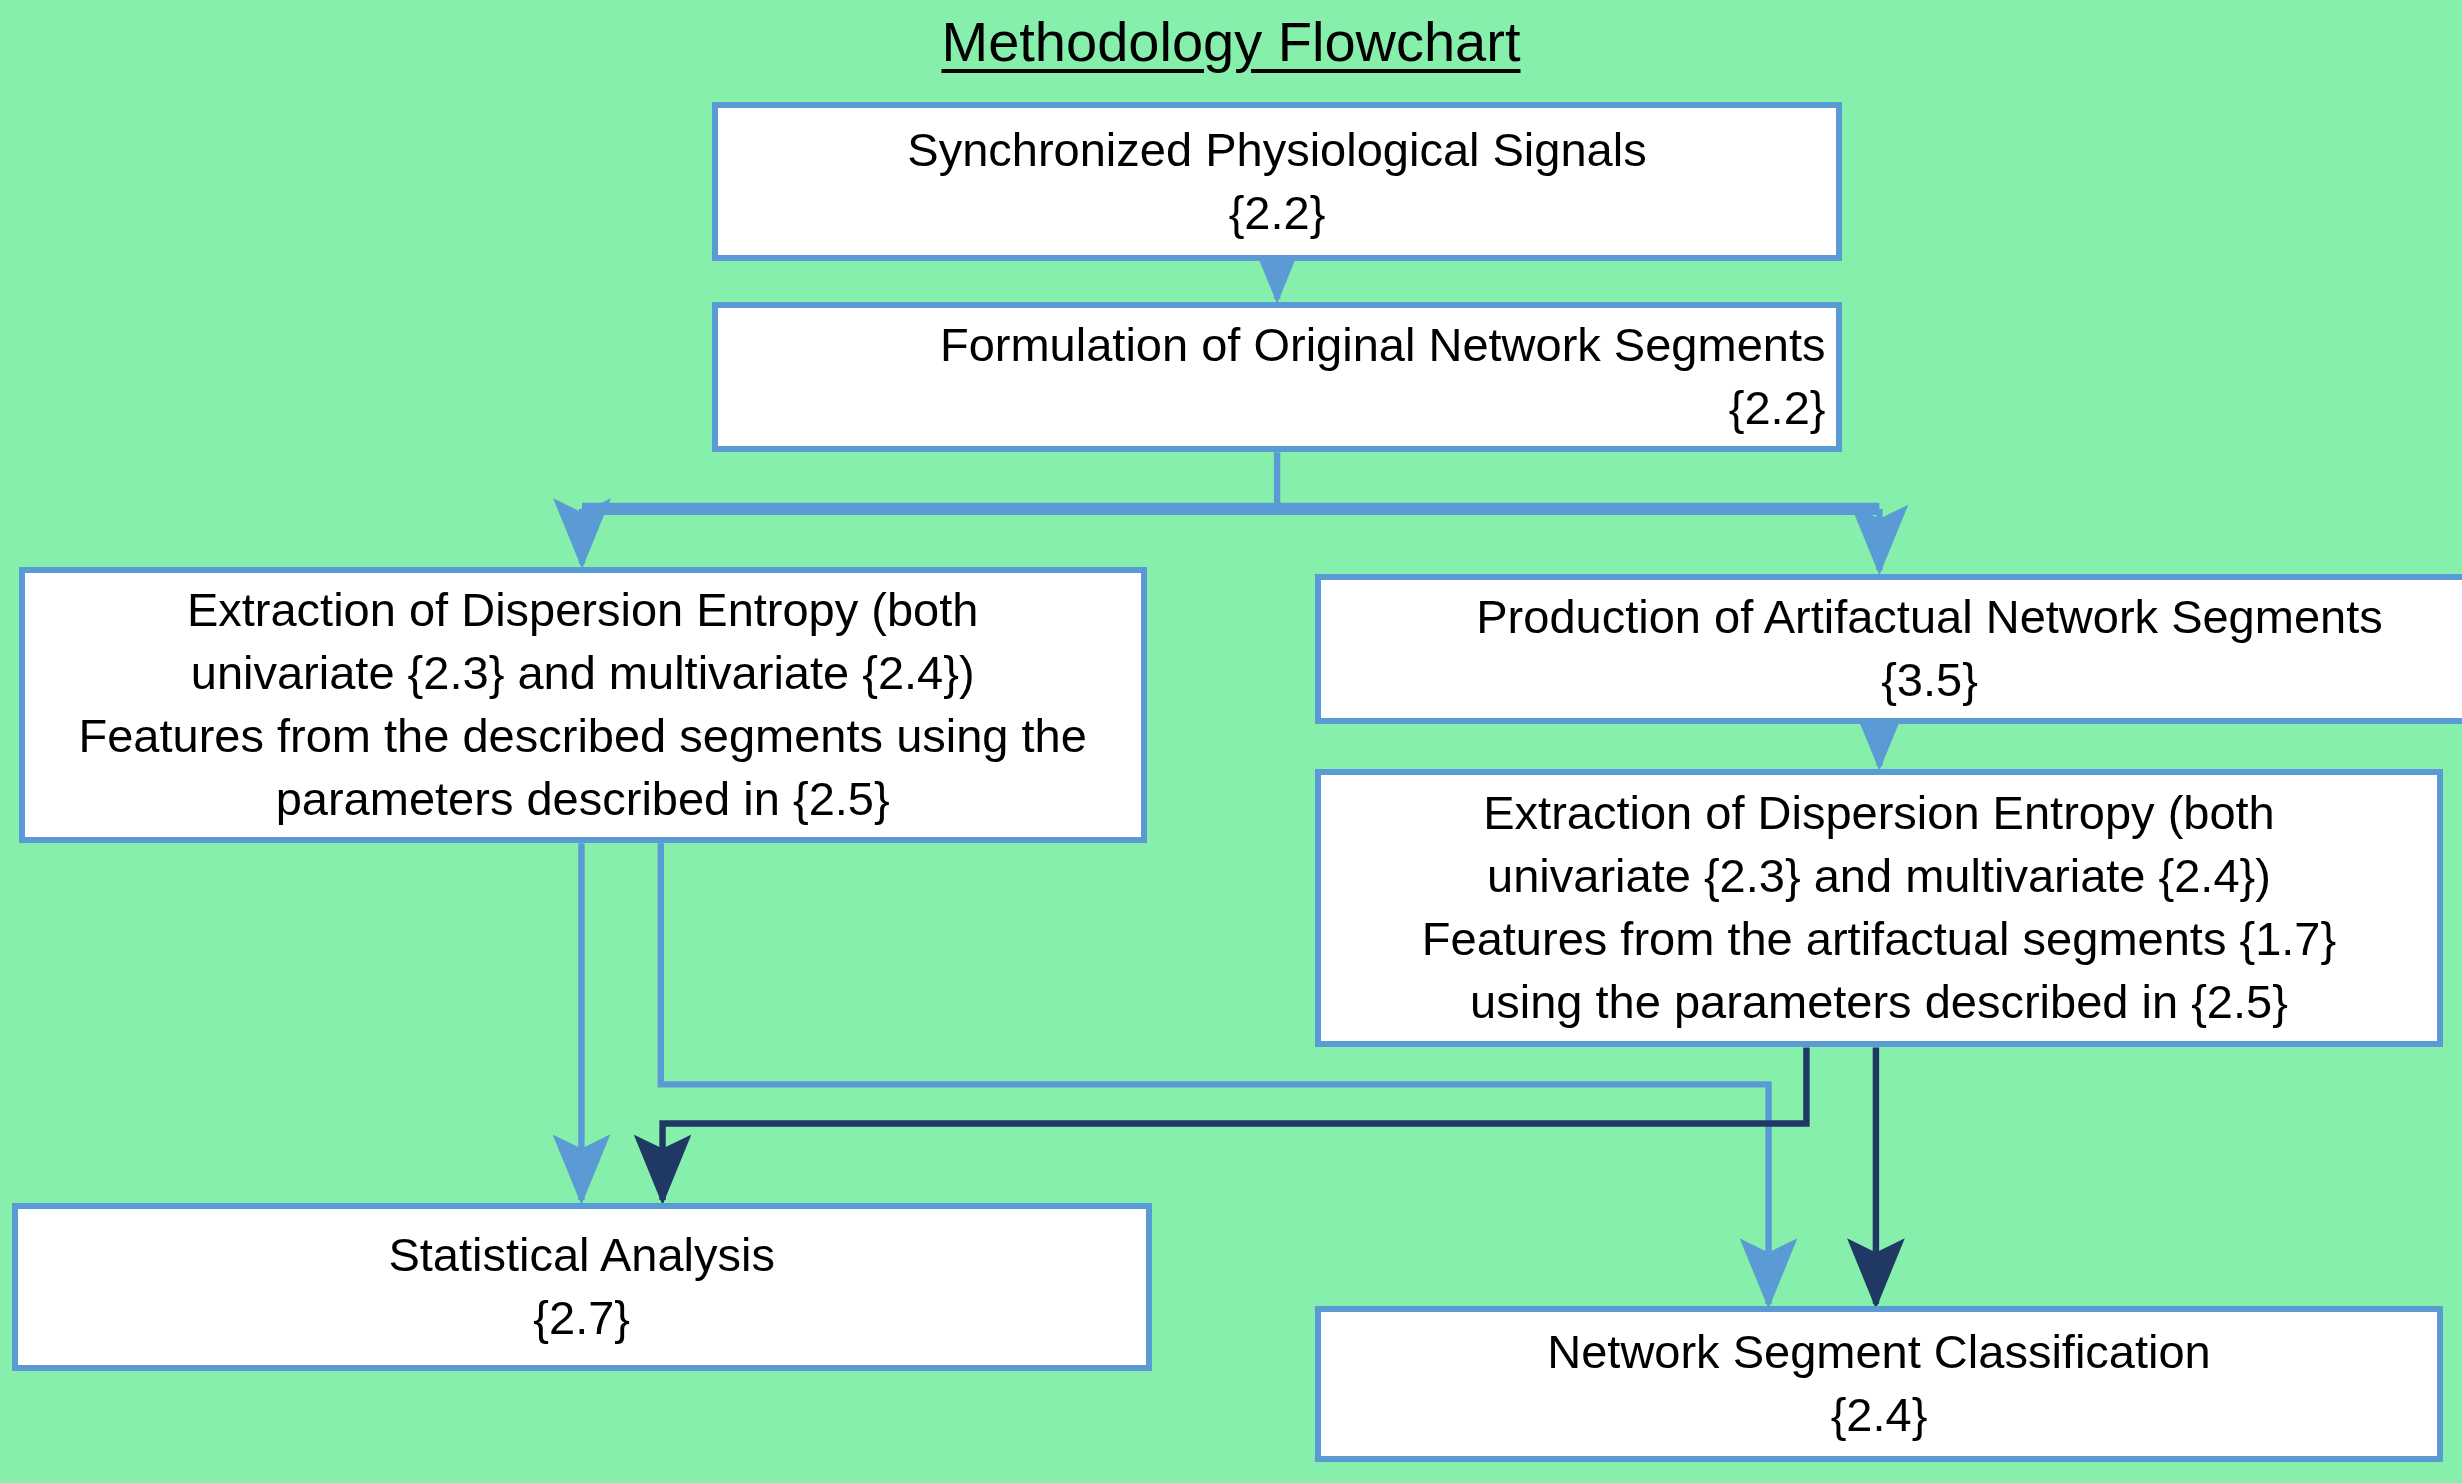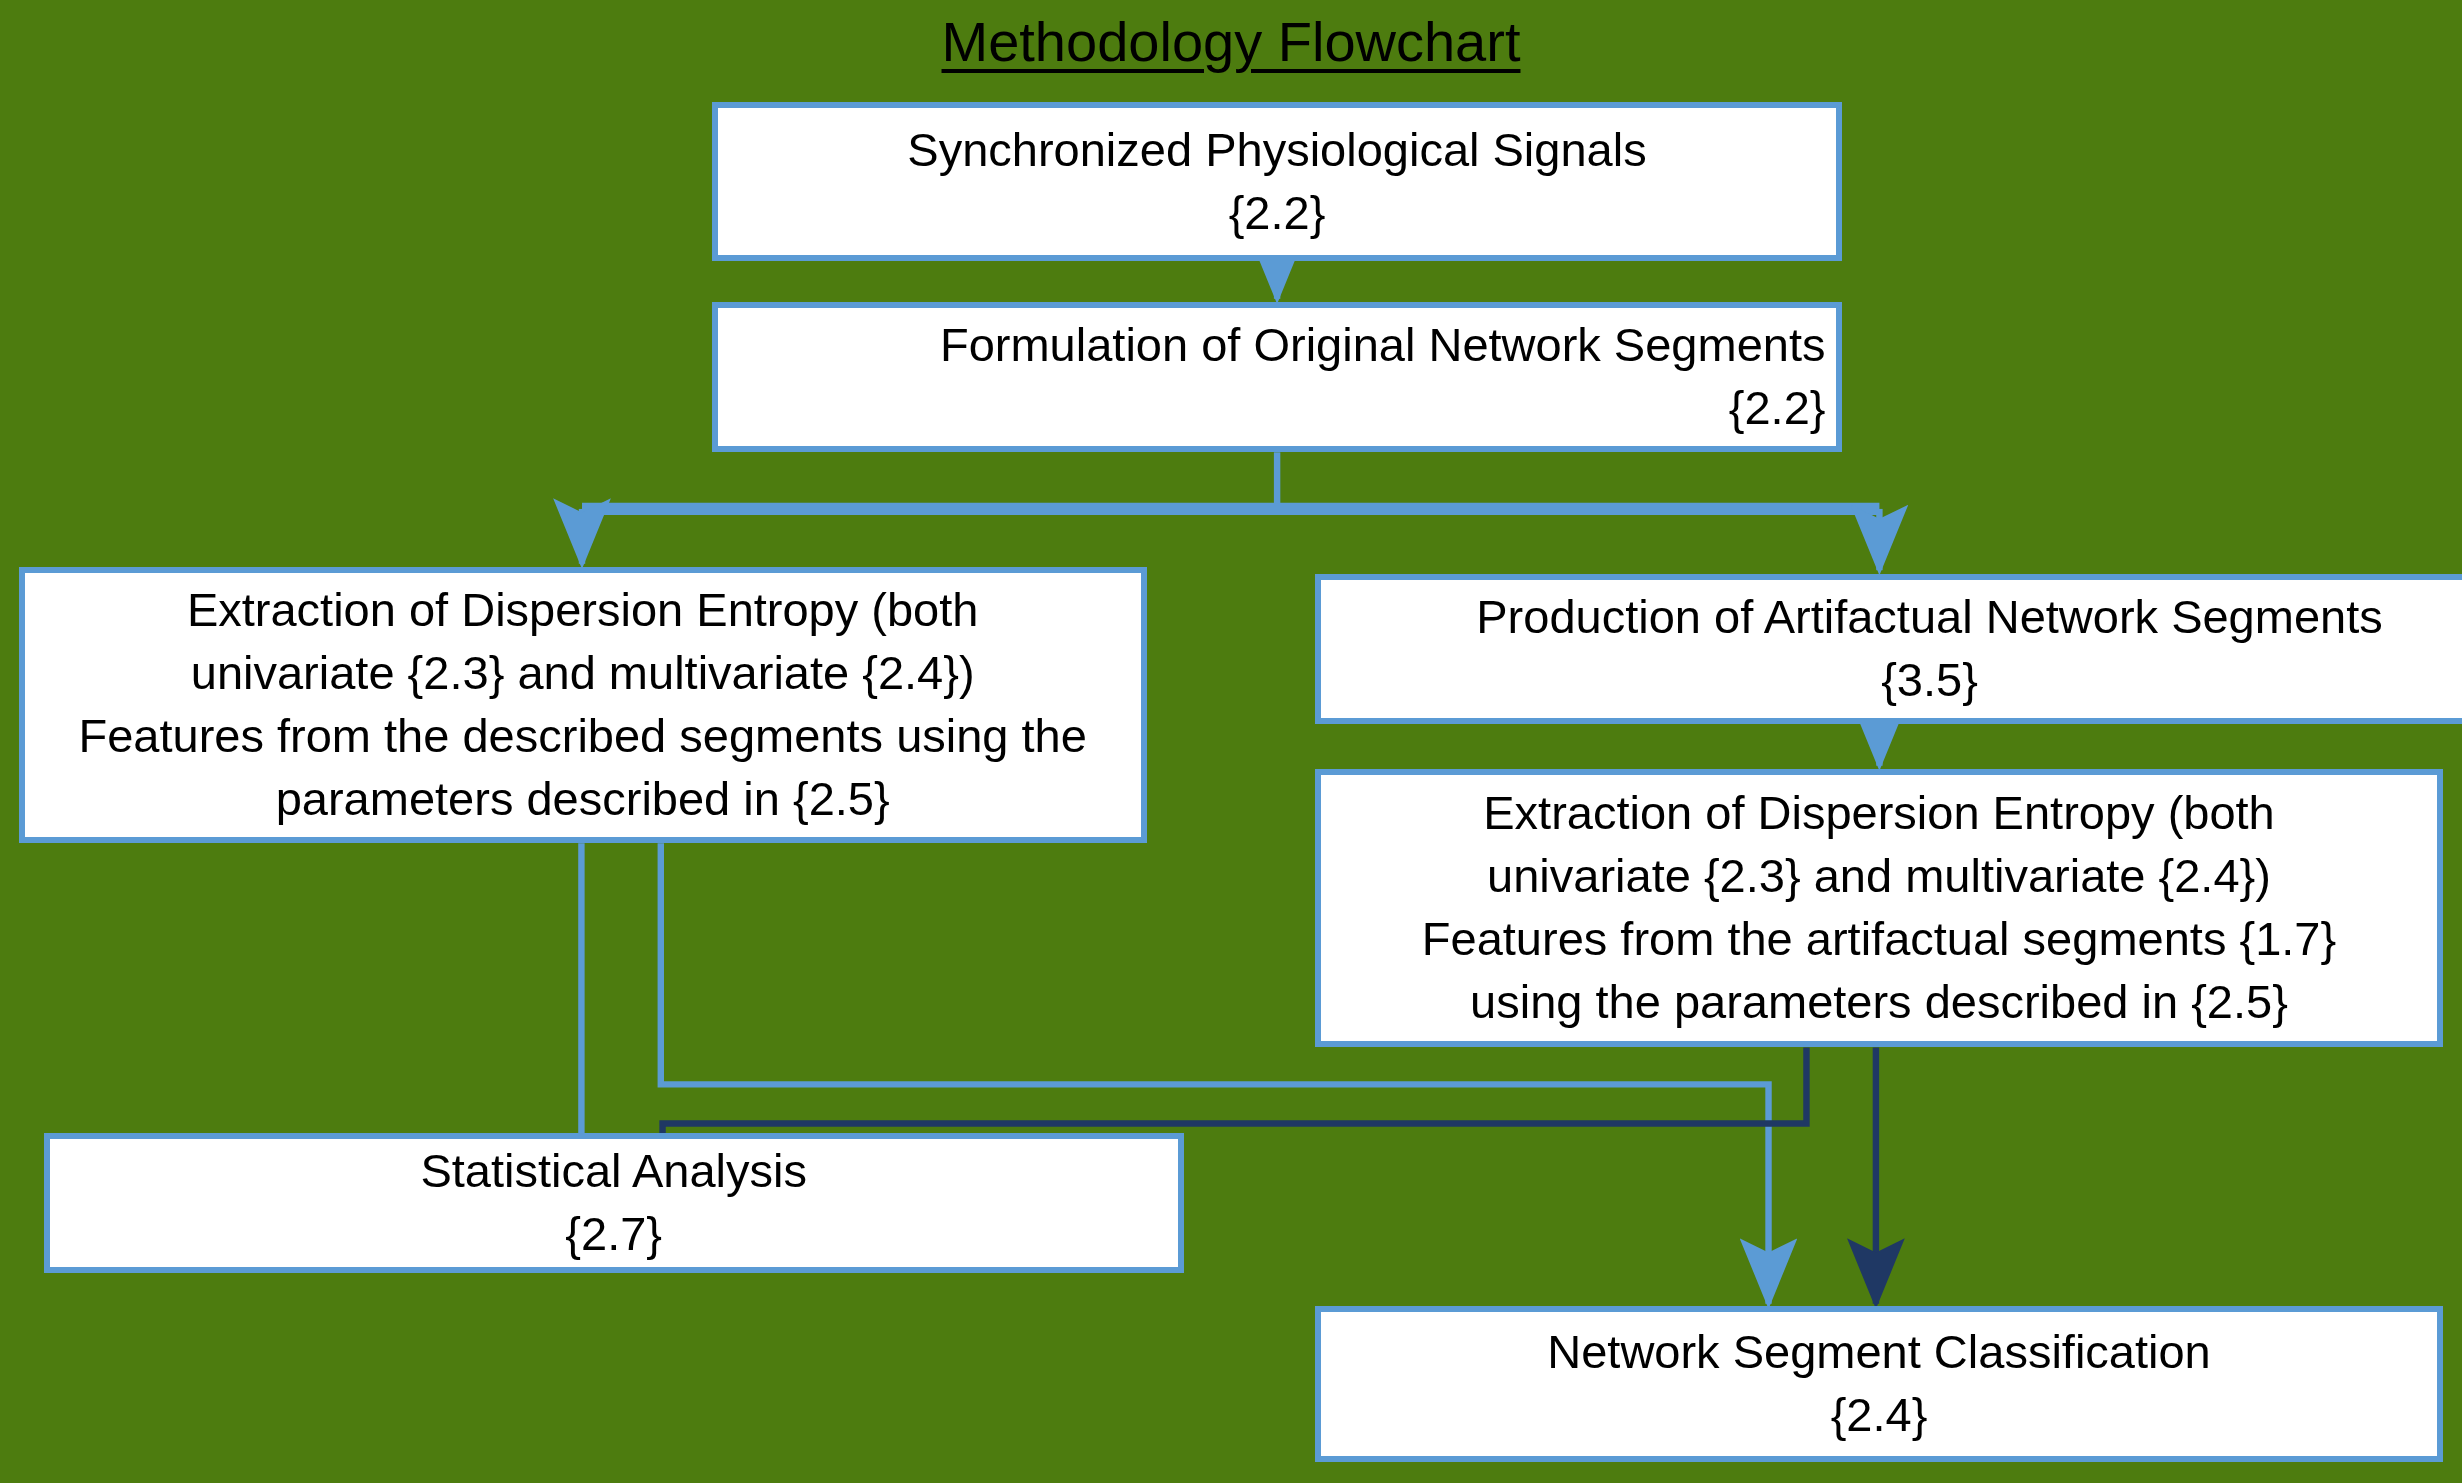--- a/index.html
+++ b/index.html
@@ -1,17 +1,17 @@
 <!DOCTYPE html>
 <html style="font-size:9.3px"><head>
 <meta charset="utf-8">
 <style>
   html,body{margin:0;padding:0;background:#ffffff;}
   body{width:2462px;height:1483px;overflow:hidden;font-family:"Liberation Sans",sans-serif;}
-  #root{position:relative;width:2462px;height:1483px;background:#4d7c0f;}
+  #root{position:relative;width:2462px;height:1483px;background:#86efac;}
 
   #title{
     position:absolute;left:0;top:10.5px;width:2462px;
     text-align:center;font-size:56px;color:#000;line-height:1.1;
   }
   #title span{ text-decoration:underline; text-underline-offset:8.2px; text-decoration-thickness:4.1px;}
 
   .node{
     position:absolute;
     box-sizing:border-box;
@@ -88,21 +88,21 @@
     <span class="ln">{3.5}</span>
   </div>
 
   <div class="node" style="left:1315px;top:769px;width:1128px;height:278px;">
     <span class="ln">Extraction of Dispersion Entropy (both</span>
     <span class="ln">univariate {2.3} and multivariate {2.4})</span>
     <span class="ln">Features from the artifactual segments {1.7}</span>
     <span class="ln">using the parameters described in {2.5}</span>
   </div>
 
-  <div class="node" style="left:11.7px;top:1133px;width:1140px;height:140px;margin-left:32px;">
+  <div class="node" style="left:11.7px;top:1203px;width:1140px;height:168px;">
     <span class="ln">Statistical Analysis</span>
     <span class="ln">{2.7}</span>
   </div>
 
   <div class="node" style="left:1315px;top:1306px;width:1128px;height:156px;">
     <span class="ln">Network Segment Classification</span>
     <span class="ln">{2.4}</span>
   </div>
 
 </div>

